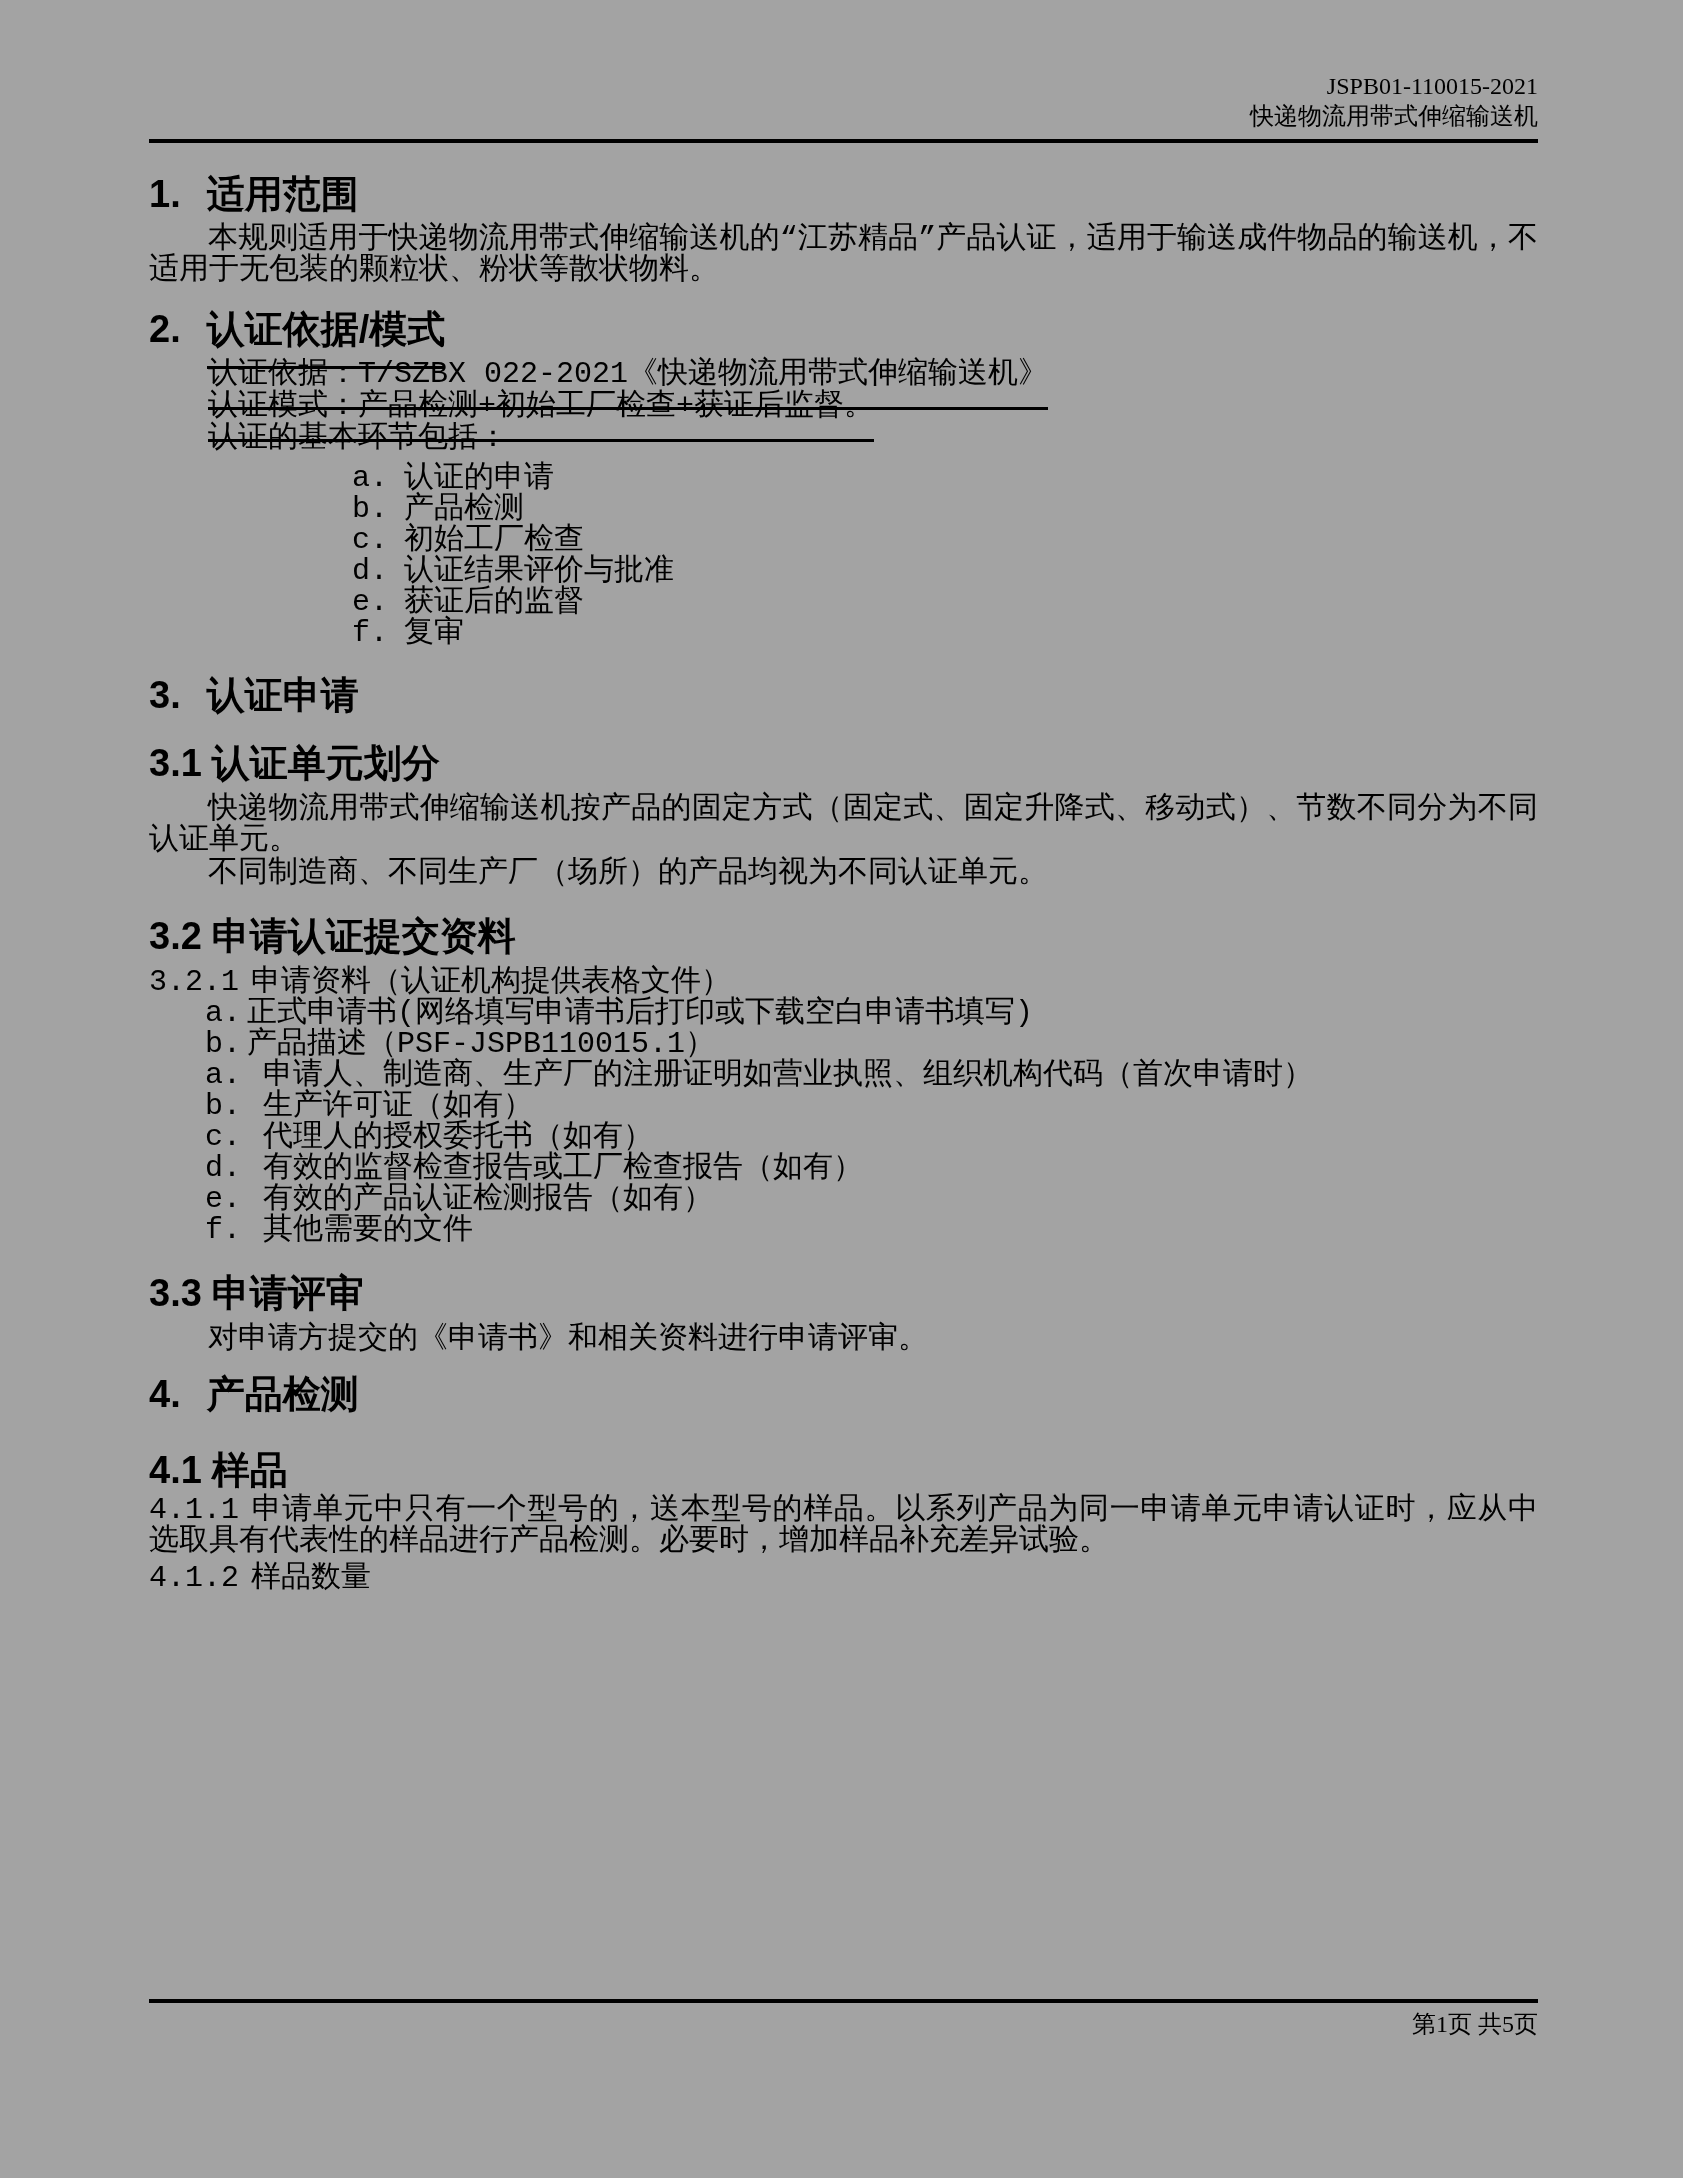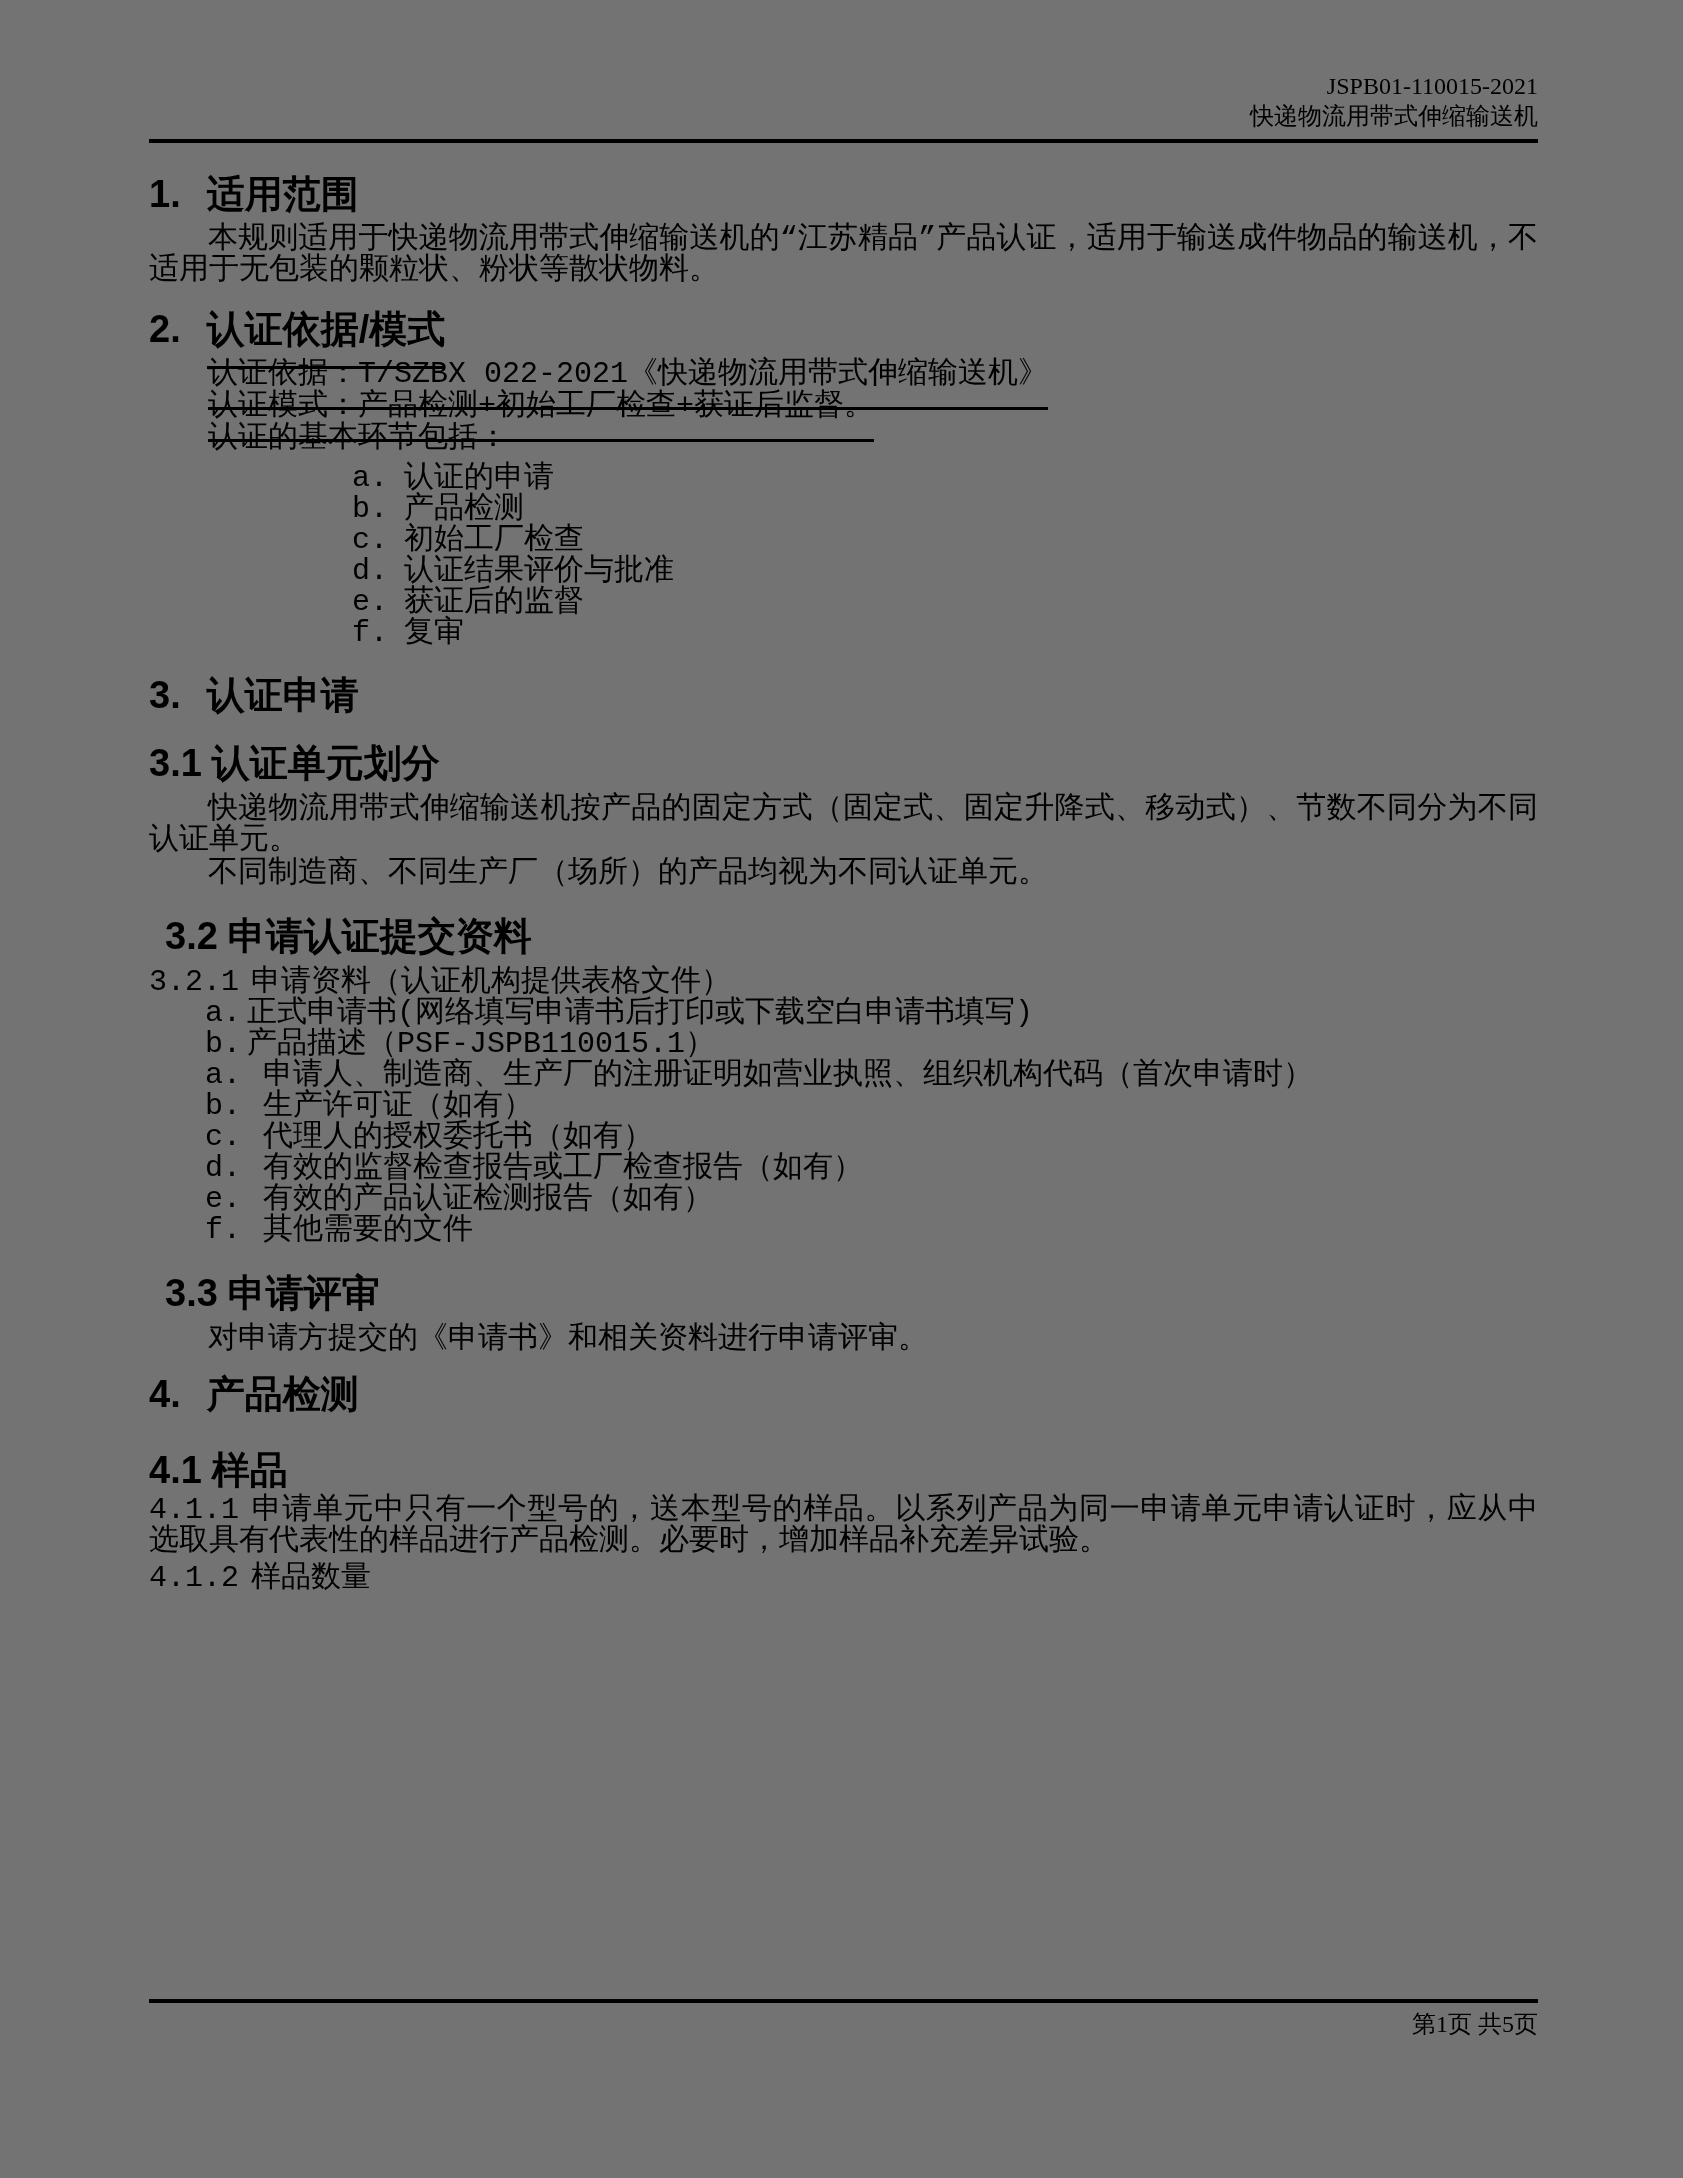--- a/index.html
+++ b/index.html
@@ -1,19 +1,19 @@
 <!DOCTYPE html>
 <html><head>
 <meta charset="utf-8">
 <style>
   html,body{margin:0;padding:0;background:#fff;}
   .page{
     position:relative;
     width:1683px;height:2178px;
-    background:#737373;color:#000;
+    background:#a3a3a3;color:#000;
     font-family:"Liberation Serif","DejaVu Serif",serif;
     overflow:hidden;
   }
   .content{padding:0 145px 0 149px;}
   
   .hdr{padding-top:71px;text-align:right;font-size:24px;line-height:30px;}
   .hdr div{white-space:nowrap;}
   .rule{height:4px;background:#000;margin-top:8px;}
   
   .b{font-size:30px;line-height:31px;font-family:Liberation Mono, monospace;}
@@ -25,21 +25,21 @@
   .para{text-align:justify;text-indent:59px;margin:0;}
   .ind{padding-left:59px;}
   .u{border-bottom:3px solid #000;padding-bottom:16px;}
   .list2{padding-left:203px;}
   .list3{padding-left:56px;}
   .li .lbl{display:inline-block;}
   .list2 .lbl{margin-right:16px;}
   .l321 .lbl{margin-right:6px;}
   .l322 .lbl{margin-right:22px;}
   
-  .mt28{margin-top:28px;} .mt24{margin-top:24px;margin-left:16px;} .mt23{margin-top:23px;}
+  .mt28{margin-top:28px;} .mt24{margin-top:24px;} .mt23{margin-top:23px;}
   .mt22{margin-top:22px;} .mt20{margin-top:20px;} .mt16{margin-top:16px;}
   .mt30{margin-top:30px;} .mt9{margin-top:9px;} .mt8{margin-top:8px;}
   .mt7{margin-top:7px;} .mt6{margin-top:6px;} .mt2{margin-top:2px;}
   .mt1{margin-top:1px;}
   
   .footer{position:absolute;left:149px;right:145px;top:1999px;}
   .footer .txt{text-align:right;font-size:24px;line-height:30px;margin-top:6px;}
   p{margin:0;}
 </style>
 </head>

